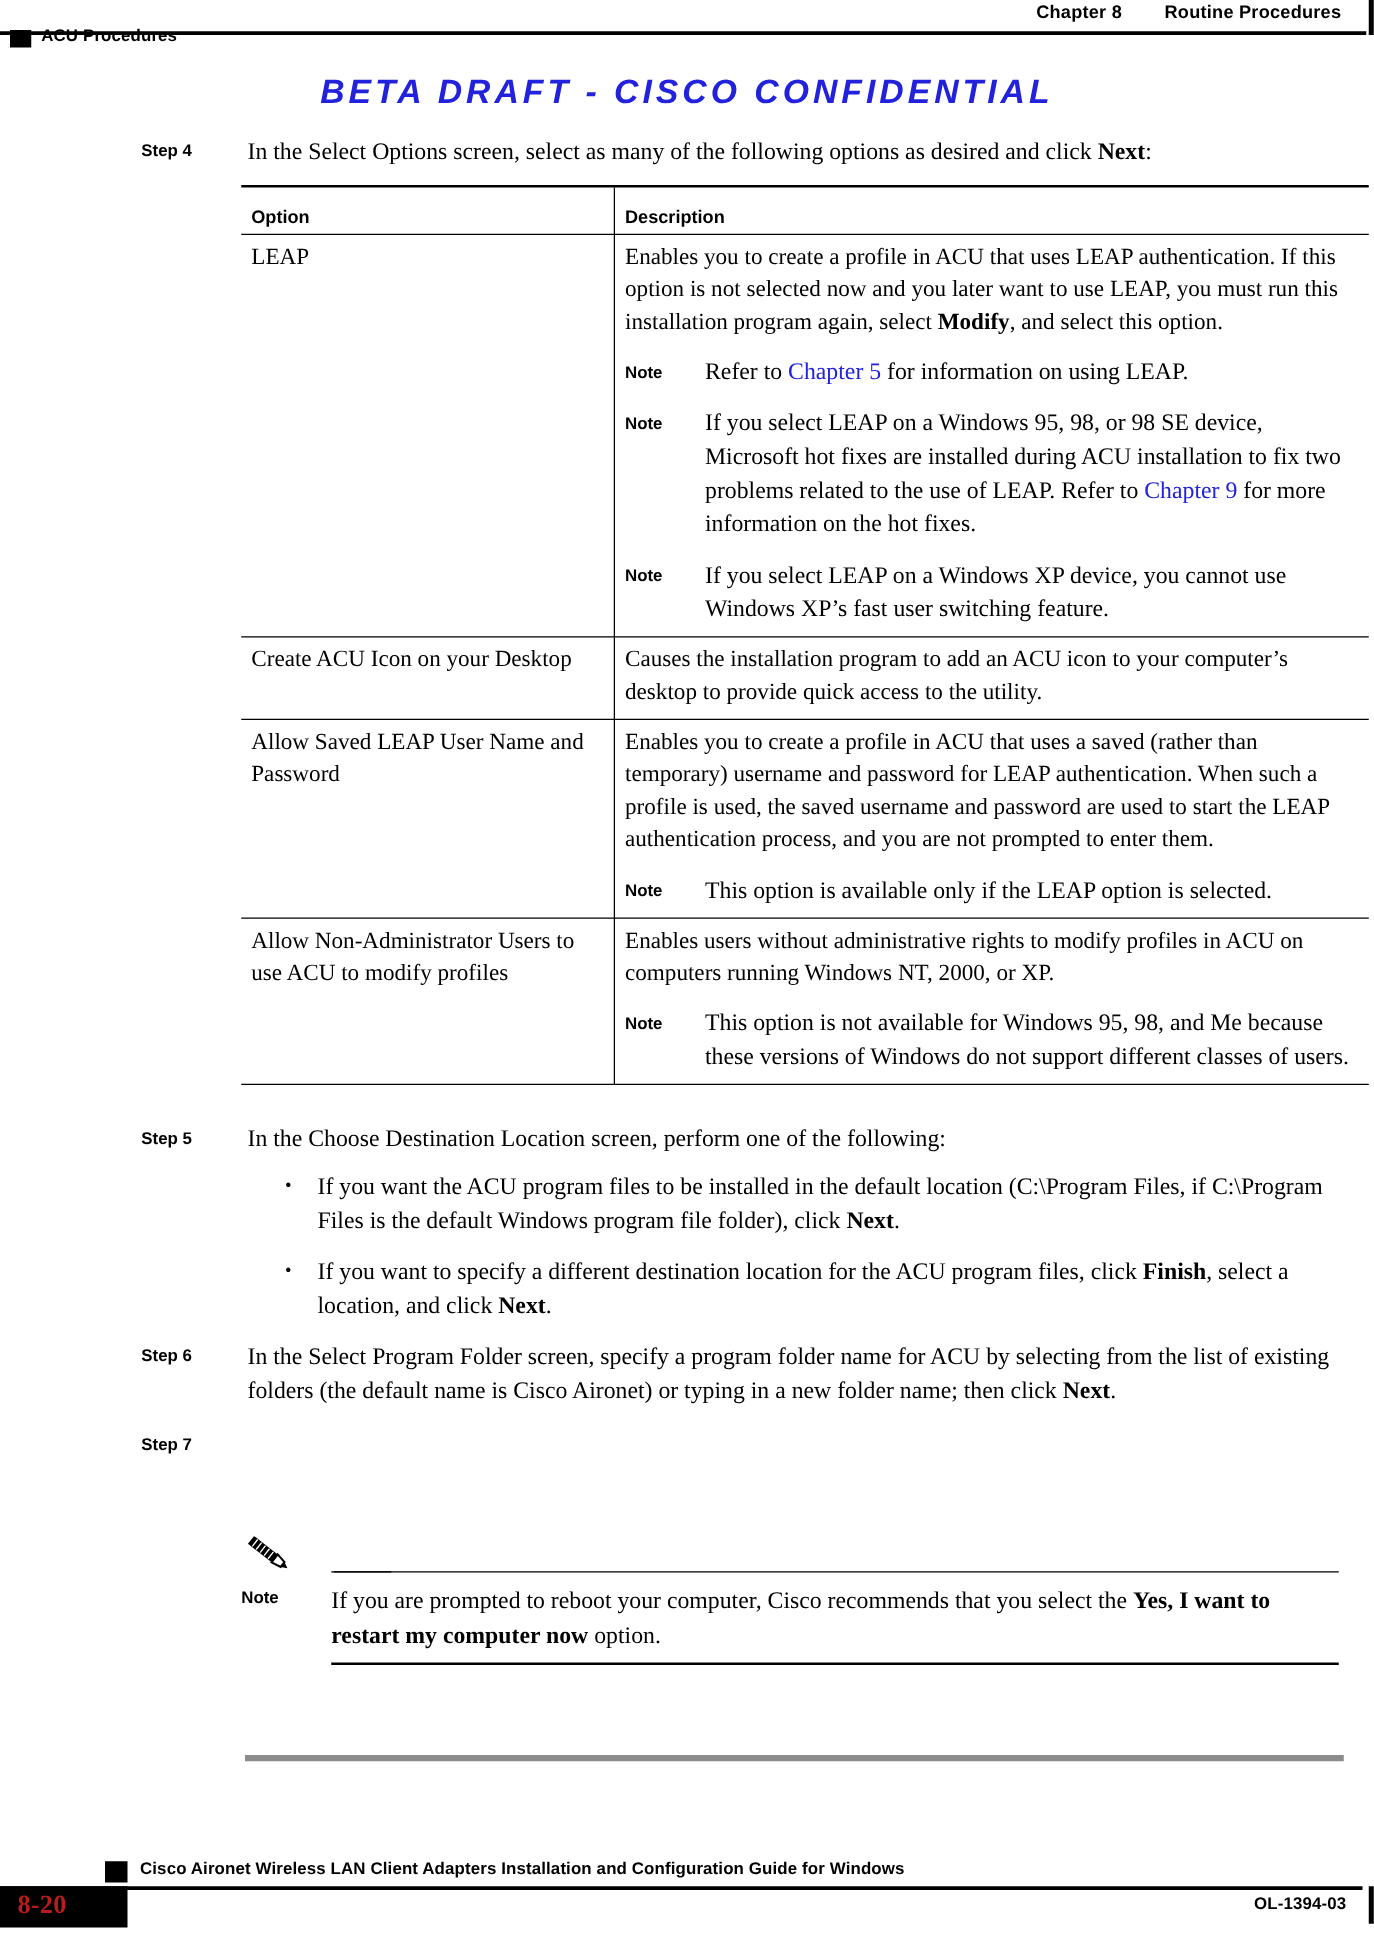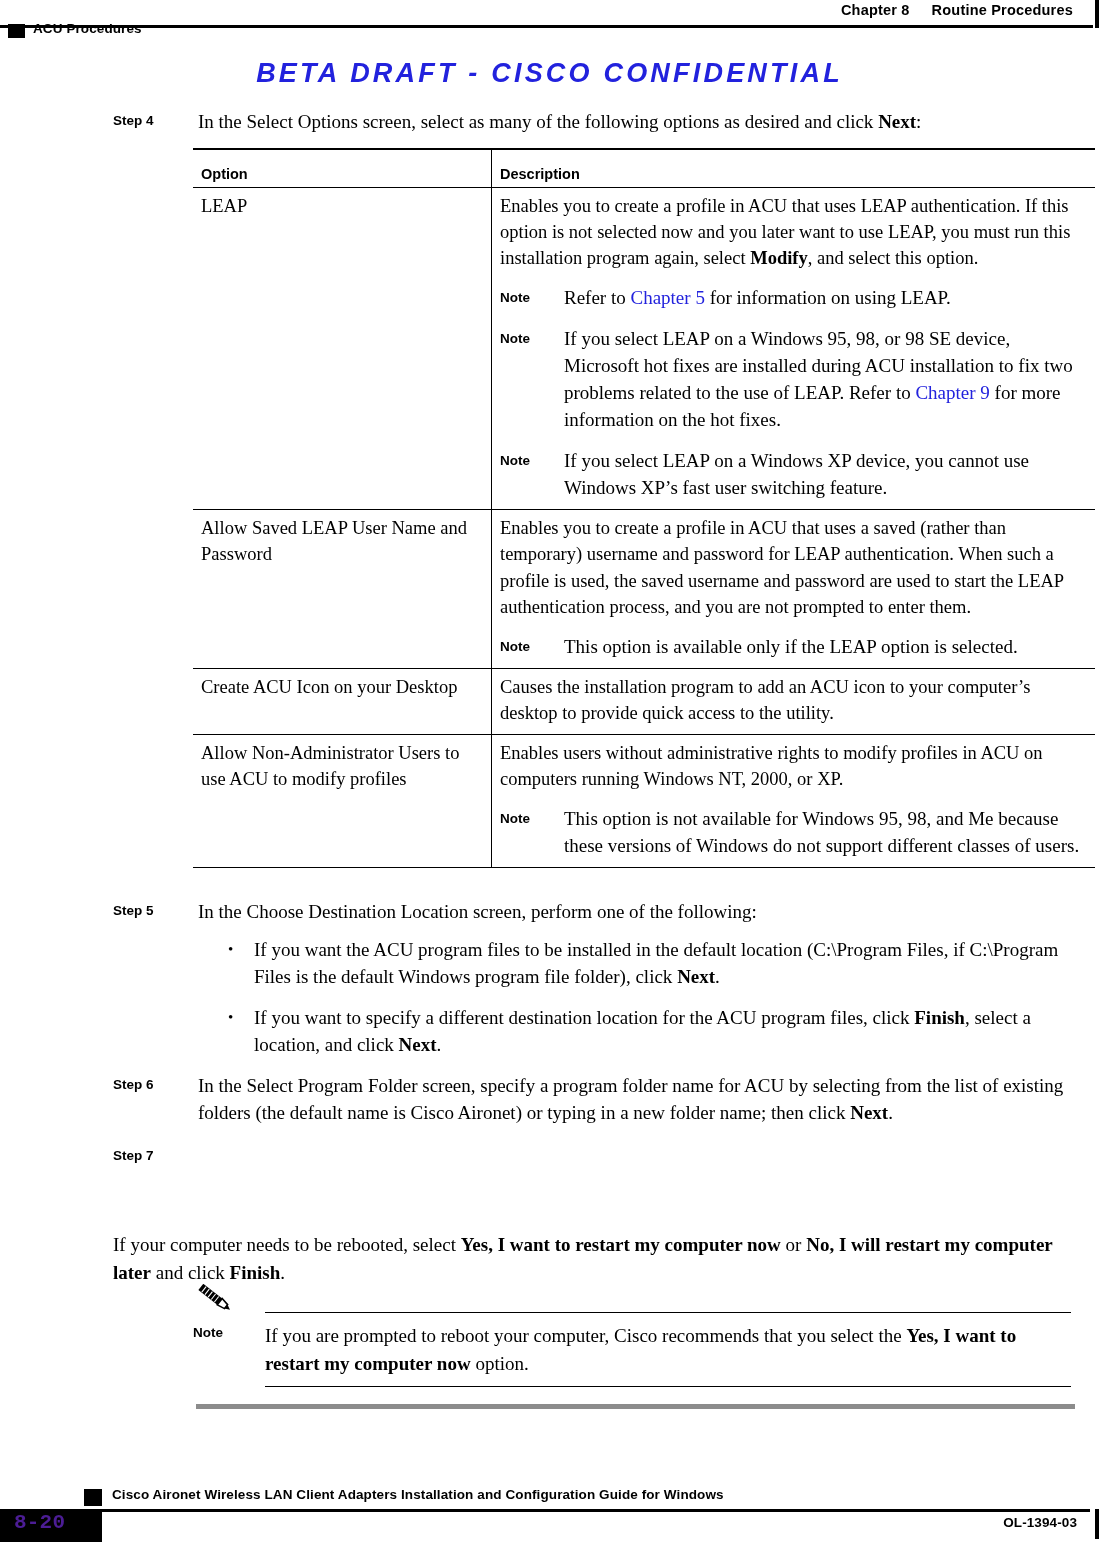--- a/index.html
+++ b/index.html
@@ -25,21 +25,21 @@
   .hdr-right {
     position: absolute;
     right: 26px;
     top: 2px;
     font-family: "Liberation Sans", sans-serif;
     font-weight: bold;
     font-size: 14.5px;
     letter-spacing: 0.2px;
     white-space: nowrap;
   }
-  .hdr-right .chapnum { margin-right: 22px; }
+  .hdr-right .chapnum { margin-right: 34px; }
   .hdr-rule {
     position: absolute;
     left: 0;
     right: 6px;
     top: 25px;
     height: 3px;
     background: #000;
   }
   .hdr-endcap {
     position: absolute;
@@ -279,22 +279,22 @@
     left: 0;
     top: 44px;
     width: 102px;
     height: 33px;
     background: #000;
   }
   .ftr-pagenum {
     position: absolute;
     left: 14px;
     top: 46px;
-    color: #4c1d95;
-    font-family: Liberation Mono, monospace;
+    color: #b91c1c;
+    font-family: Liberation Serif, serif;
     font-weight: bold;
     font-size: 21px;
     letter-spacing: 0.2px;
   }
   .ftr-docid {
     position: absolute;
     right: 22px;
     top: 50px;
     font-family: "Liberation Sans", sans-serif;
     font-weight: bold;
@@ -354,39 +354,39 @@
           <div class="cell-note">
             <div class="nlabel">Note</div>
             <div class="ntext"><span>If you select LEAP on a Windows 95, 98, or 98 SE device, Microsoft hot fixes are installed during ACU installation to fix two problems related to the use of LEAP. Refer to </span><span class="link">Chapter 9</span><span> for more information on the hot fixes.</span></div>
           </div>
 
           <div class="cell-note">
             <div class="nlabel">Note</div>
             <div class="ntext">If you select LEAP on a Windows XP device, you cannot use Windows XP’s fast user switching feature.</div>
           </div>
         </td>
+      </tr>
+
+      <tr>
+        <td class="col-opt">Create ACU Icon on your Desktop</td>
+        <td class="col-desc">Causes the installation program to add an ACU icon to your computer’s desktop to provide quick access to the utility.</td>
       </tr>
 
       <tr>
         <td class="col-opt">Allow Saved LEAP User Name and Password</td>
         <td class="col-desc">
           <span>Enables you to create a profile in ACU that uses a saved (rather than temporary) username and password for LEAP authentication. When such a profile is used, the saved username and password are used to start the LEAP authentication process, and you are not prompted to enter them.</span>
           <div class="cell-note">
             <div class="nlabel">Note</div>
             <div class="ntext">This option is available only if the LEAP option is selected.</div>
           </div>
         </td>
       </tr>
 
       <tr>
-        <td class="col-opt">Create ACU Icon on your Desktop</td>
-        <td class="col-desc">Causes the installation program to add an ACU icon to your computer’s desktop to provide quick access to the utility.</td>
-      </tr>
-
-      <tr>
         <td class="col-opt">Allow Non-Administrator Users to use ACU to modify profiles</td>
         <td class="col-desc">
           <span>Enables users without administrative rights to modify profiles in ACU on computers running Windows NT, 2000, or XP.</span>
           <div class="cell-note">
             <div class="nlabel">Note</div>
             <div class="ntext">This option is not available for Windows 95, 98, and Me because these versions of Windows do not support different classes of users.</div>
           </div>
         </td>
       </tr>
 
@@ -410,21 +410,20 @@
   </div>
 
   <div class="step-row" style="margin-top:6px;">
     <div class="step-label">Step 6</div>
     <div class="step-body"><span>In the Select Program Folder screen, specify a program folder name for ACU by selecting from the list of existing folders (the default name is Cisco Aironet) or typing in a new folder name; then click </span><b>Next</b><span>.</span></div>
   </div>
 
 
   <div class="step-row" style="margin-top:16px;flex-direction:column;">
     <div class="step-label">Step 7</div>
-    <div class="step-body"><span>If your computer needs to be rebooted, select </span><b>Yes, I want to restart my computer now</b><span> or </span><b>No, I will restart my computer later</b><span> and click </span><b>Finish</b><span>.</span></div>
   </div>
 
   <div class="note-block">
     <svg class="note-icon" viewBox="0 0 40 30">
       <g transform="rotate(38 20 14)">
         <polygon points="2,10 26,10 26,18 2,18" fill="#000"></polygon>
         <polygon points="26,10 34,11.5 34,16.5 26,18" fill="#fff" stroke="#000" stroke-width="1.6"></polygon>
         <polygon points="34,11.5 39,14 34,16.5" fill="#000"></polygon>
         <line x1="6" y1="10.5" x2="6" y2="17.5" stroke="#fff" stroke-width="1.1"></line>
         <line x1="10" y1="10.5" x2="10" y2="17.5" stroke="#fff" stroke-width="1.1"></line>

